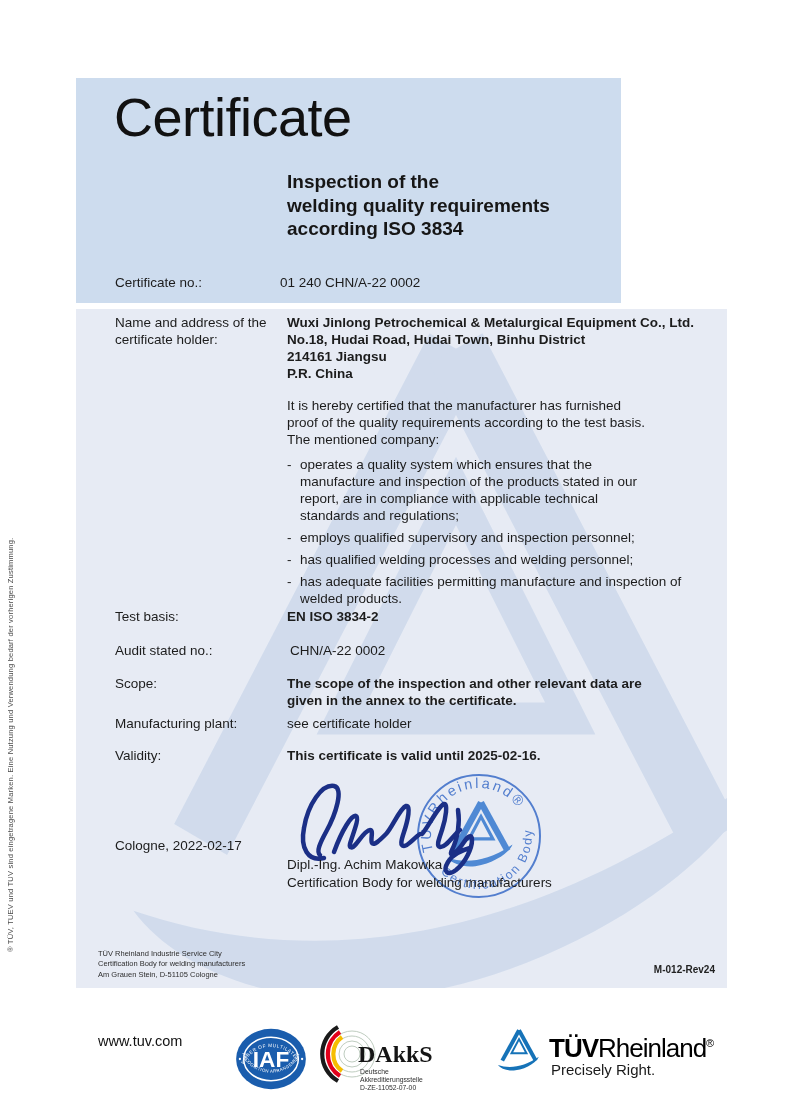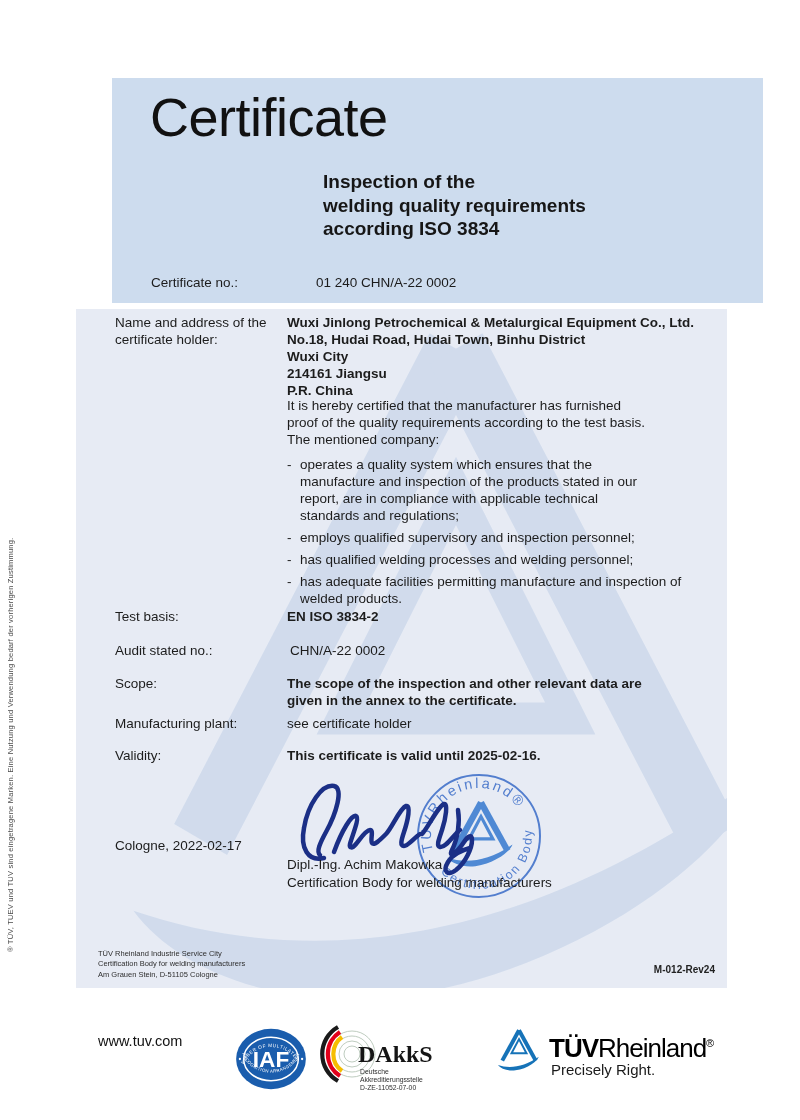--- a/index.html
+++ b/index.html
@@ -8,21 +8,21 @@
     font-family:"Liberation Sans", sans-serif;color:#1c1c1c;overflow:hidden;
   }
   .abs{position:absolute;}
   
   .side-note{
     position:absolute;left:6px;top:952px;width:420px;
     transform:rotate(-90deg);transform-origin:0 0;
     font-size:7.5px;color:#4a4a4a;white-space:nowrap;letter-spacing:.2px;
   }
   
-  .header-block{position:absolute;left:76px;top:78px;width:651px;height:225px;background:#cddcee;margin-left:36px;}
+  .header-block{position:absolute;left:76px;top:78px;width:545px;height:225px;background:#cddcee;}
   .cert-title{position:absolute;left:38px;top:10px;font-size:54px;line-height:1.1;color:#111;letter-spacing:-.5px;}
   .cert-subtitle{position:absolute;left:211px;top:92px;font-size:19px;font-weight:bold;line-height:23.5px;white-space:pre-line;color:#161616;}
   .certno-label{position:absolute;left:39px;top:197px;font-size:13.5px;}
   .certno-value{position:absolute;left:204px;top:197px;font-size:13.5px;}
   
   .body-block{position:absolute;left:76px;top:309px;width:651px;height:679px;background:#e7ebf4;overflow:hidden;}
   .watermark{position:absolute;left:44px;top:4px;width:672px;height:676px;color:#c9d6ea;opacity:.72;}
   .label-col{left:39px;font-size:13.5px;line-height:17px;white-space:pre-line;}
   .bold{font-weight:bold;}
   .addr-line{font-size:13.5px;font-weight:bold;line-height:17px;}
@@ -81,21 +81,20 @@
 
     <svg class="watermark" viewBox="0 0 100 95" preserveAspectRatio="none">
       <use href="#tuv-tri"></use>
     </svg>
 
     <div class="abs label-col" style="top:5px">Name and address of the
 certificate holder:</div>
     <div class="address">
       <div class="addr-line">Wuxi Jinlong Petrochemical &amp; Metalurgical Equipment Co., Ltd.</div>
       <div class="addr-line">No.18, Hudai Road, Hudai Town, Binhu District</div>
-      <div class="addr-line">Wuxi City</div>
       <div class="addr-line">214161 Jiangsu</div>
       <div class="addr-line">P.R. China</div>
     </div>
 
     <div class="statement">It is hereby certified that the manufacturer has furnished
 proof of the quality requirements according to the test basis.
 The mentioned company:</div>
 
     <div class="bullets">
       <div class="bullet">

